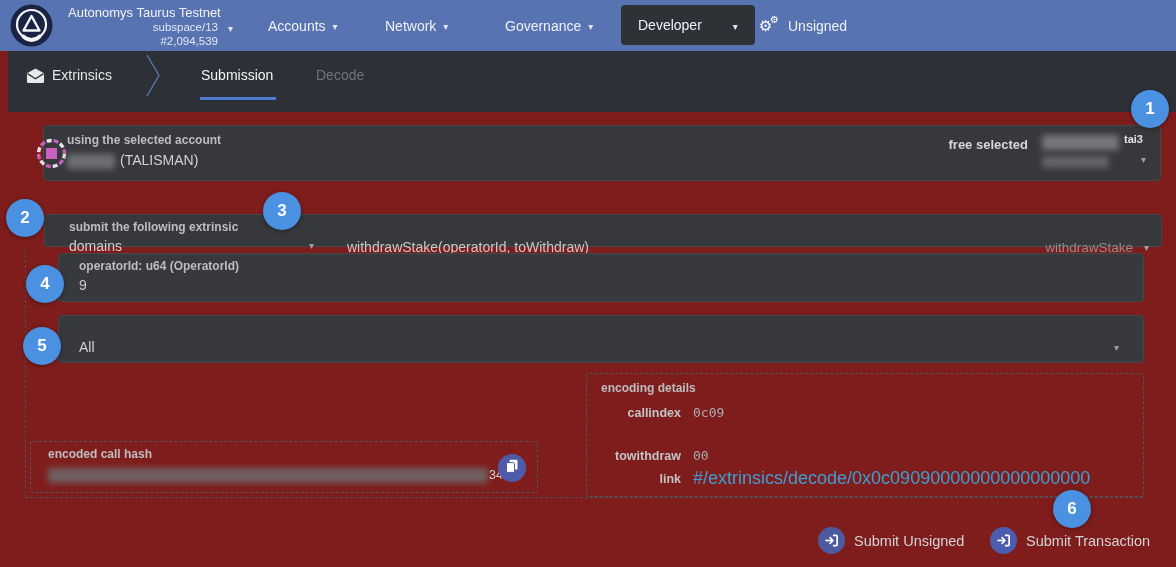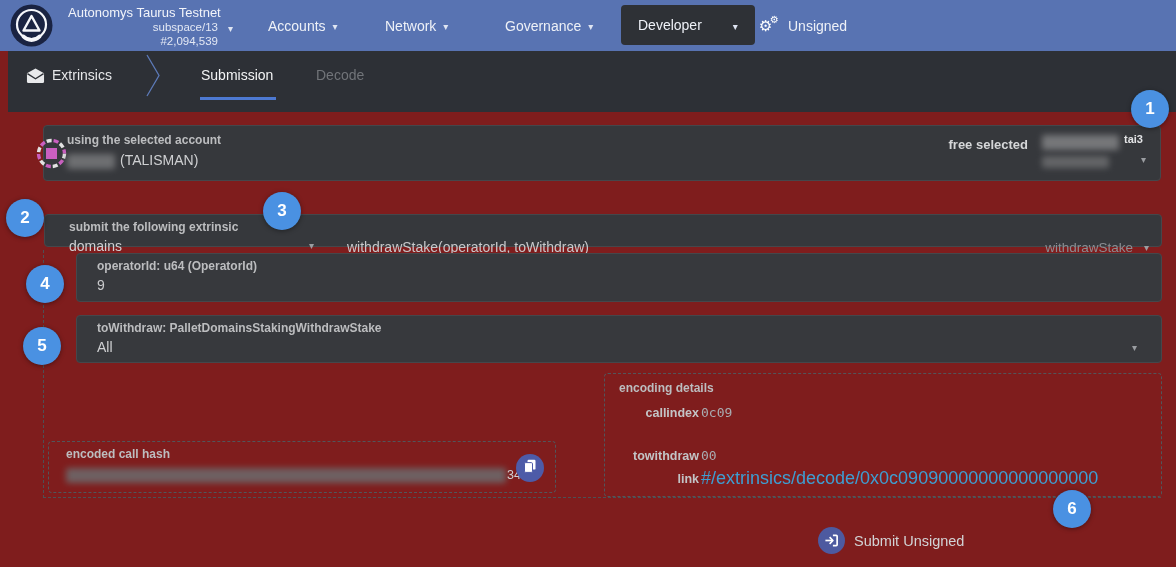--- a/index.html
+++ b/index.html
@@ -32,26 +32,26 @@
   .tab{position:absolute;top:0;height:49px;line-height:49px;font-size:14px;cursor:pointer;}
   .tab-active{color:#f3f4f5;}
   .tab-idle{color:#717479;}
   .tab-underline{position:absolute;left:192px;top:46px;width:76px;height:3px;background:#4d79d2;}
   
   .box{position:absolute;background:#36383c;border:1px solid #45474b;border-radius:4px;box-sizing:border-box;}
   .dashed{position:absolute;border:1px dashed #53555a;border-radius:4px;box-sizing:border-box;background:transparent;}
   .lbl{position:absolute;font-size:12px;font-weight:bold;color:#bcbdbf;white-space:nowrap;}
   .val{position:absolute;font-size:14px;color:#cfd0d2;white-space:nowrap;}
   .redact{position:absolute;background:#78797b;opacity:.85;border-radius:2px;filter:blur(3px);}
-  .params-wrap{position:absolute;left:43px;top:250px;width:1118px;height:248px;
+  .params-wrap{position:absolute;left:25px;top:250px;width:1118px;height:248px;
     border-left:1px dashed #4e5054;border-bottom:1px dashed #4e5054;box-sizing:border-box;}
   
   .enc-row{position:absolute;left:14px;white-space:nowrap;}
   .enc-label{display:inline-block;width:80px;text-align:right;font-size:12.5px;font-weight:bold;color:#c3c4c6;vertical-align:middle;}
-  .enc-value{margin-left:2px;font-family:"DejaVu Sans Mono","Liberation Mono",monospace;font-size:13px;color:#a9acb1;vertical-align:middle;}
+  .enc-value{margin-left:12px;font-family:"DejaVu Sans Mono","Liberation Mono",monospace;font-size:13px;color:#a9acb1;vertical-align:middle;}
   .enc-link{color:#3e9ed2;font-family:"Liberation Sans","DejaVu Sans",sans-serif;font-size:18px;cursor:pointer;}
   
   .copy-btn{position:absolute;width:28px;height:28px;border-radius:50%;background:#4d5ba8;
     display:flex;align-items:center;justify-content:center;cursor:pointer;}
   .submit-btn{position:absolute;display:flex;align-items:center;gap:9px;cursor:pointer;}
   .submit-icon{width:27px;height:27px;border-radius:50%;background:#4d5aa0;
     display:flex;align-items:center;justify-content:center;}
   .submit-label{font-size:14.5px;color:#d2d3d5;}
   .badge{position:absolute;width:38px;height:38px;border-radius:50%;background:#4a91e2;
     color:#fff;display:flex;align-items:center;justify-content:center;
@@ -153,21 +153,20 @@
   </div>
 
   <div class="params-wrap">
 
     <div class="box" style="left:32px;top:3px;width:1086px;height:49px;background:#37393d;">
       <div class="lbl" style="left:20px;top:5px;">operatorId: u64 (OperatorId)</div>
       <div class="val" style="left:20px;top:23px;color:#c9cacc;">9</div>
     </div>
 
     <div class="box" style="left:32px;top:65px;width:1086px;height:48px;background:#37393d;">
-      <div class="lbl" style="left:20px;top:5px;">toWithdraw: PalletDomainsStakingWithdrawStake</div>
       <div class="val" style="left:20px;top:23px;">All</div>
       <div class="caret" style="position:absolute;right:24px;top:26px;">▾</div>
     </div>
 
 
     <div class="dashed" style="left:4px;top:191px;width:508px;height:52px;">
       <div class="lbl" style="left:17px;top:5px;">encoded call hash</div>
       <div class="redact" style="left:17px;top:26px;width:440px;height:15px;background:#6b6c6e;"></div>
       <div class="val" style="left:458px;top:26px;font-size:12.5px;">34</div>
       <div class="copy-btn" style="right:11px;top:12px;">
@@ -198,20 +197,30 @@
     <span class="submit-icon">
       <svg width="15" height="15" viewBox="0 0 16 16">
         <path d="M1.5 8 H9" stroke="#fff" stroke-width="1.8" fill="none"></path>
         <path d="M6 4.5 L9.5 8 L6 11.5" stroke="#fff" stroke-width="1.8" fill="none" stroke-linejoin="round"></path>
         <path d="M9.5 2.5 H13 a1 1 0 0 1 1 1 V12.5 a1 1 0 0 1 -1 1 H9.5" stroke="#fff" stroke-width="1.8" fill="none"></path>
       </svg>
     </span>
     <span class="submit-label">Submit Unsigned</span>
   </div>
 
+  <div class="submit-btn" style="left:990px;top:527px;">
+    <span class="submit-icon" style="background:#4c5cae;">
+      <svg width="15" height="15" viewBox="0 0 16 16">
+        <path d="M1.5 8 H9" stroke="#fff" stroke-width="1.8" fill="none"></path>
+        <path d="M6 4.5 L9.5 8 L6 11.5" stroke="#fff" stroke-width="1.8" fill="none" stroke-linejoin="round"></path>
+        <path d="M9.5 2.5 H13 a1 1 0 0 1 1 1 V12.5 a1 1 0 0 1 -1 1 H9.5" stroke="#fff" stroke-width="1.8" fill="none"></path>
+      </svg>
+    </span>
+    <span class="submit-label">Submit Transaction</span>
+  </div>
 
   <div class="badge" style="left:1131px;top:90px;">1</div>
   <div class="badge" style="left:6px;top:199px;">2</div>
   <div class="badge" style="left:263px;top:192px;">3</div>
   <div class="badge" style="left:26px;top:265px;">4</div>
   <div class="badge" style="left:23px;top:327px;">5</div>
   <div class="badge" style="left:1053px;top:490px;">6</div>
 
 </div>
 

